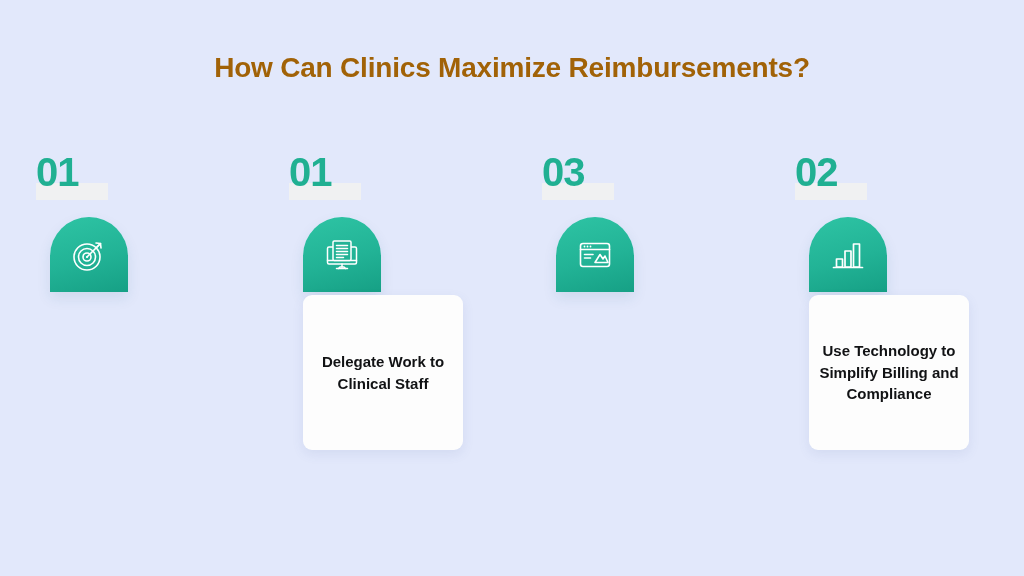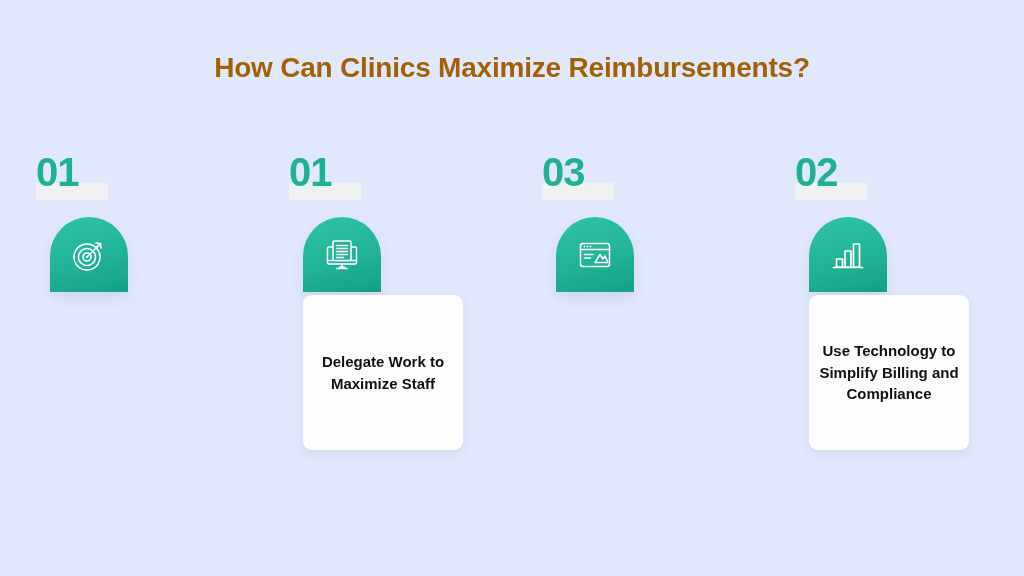--- a/index.html
+++ b/index.html
@@ -144,21 +144,21 @@
             <path d="M14.5 16.5 L25.5 16.5"></path>
             <path d="M14.5 19.5 L25.5 19.5"></path>
             <path d="M14.5 22.5 L21.5 22.5"></path>
             <path d="M20 29 L20 32"></path>
             <path d="M14.5 33.5 L25.5 33.5"></path>
             <path d="M16.5 33.5 L18 32 L22 32 L23.5 33.5"></path>
           </svg>
         </span>
       </div>
       <div class="card">
-        <div class="card-text">Delegate Work to Maximize Staff</div>
+        <div class="card-text">Delegate Work to Clinical Staff</div>
       </div>
     </div>
 
     <div class="column">
       <div class="step-number">03</div>
       <div class="number-bar"></div>
       <div class="arch">
         <span>
           <svg width="40" height="40" viewBox="0 0 40 40" fill="none" stroke="#ffffff" stroke-width="1.6" stroke-linecap="round" stroke-linejoin="round">
             <rect x="5.5" y="8.5" width="29" height="23" rx="2.5"></rect>

